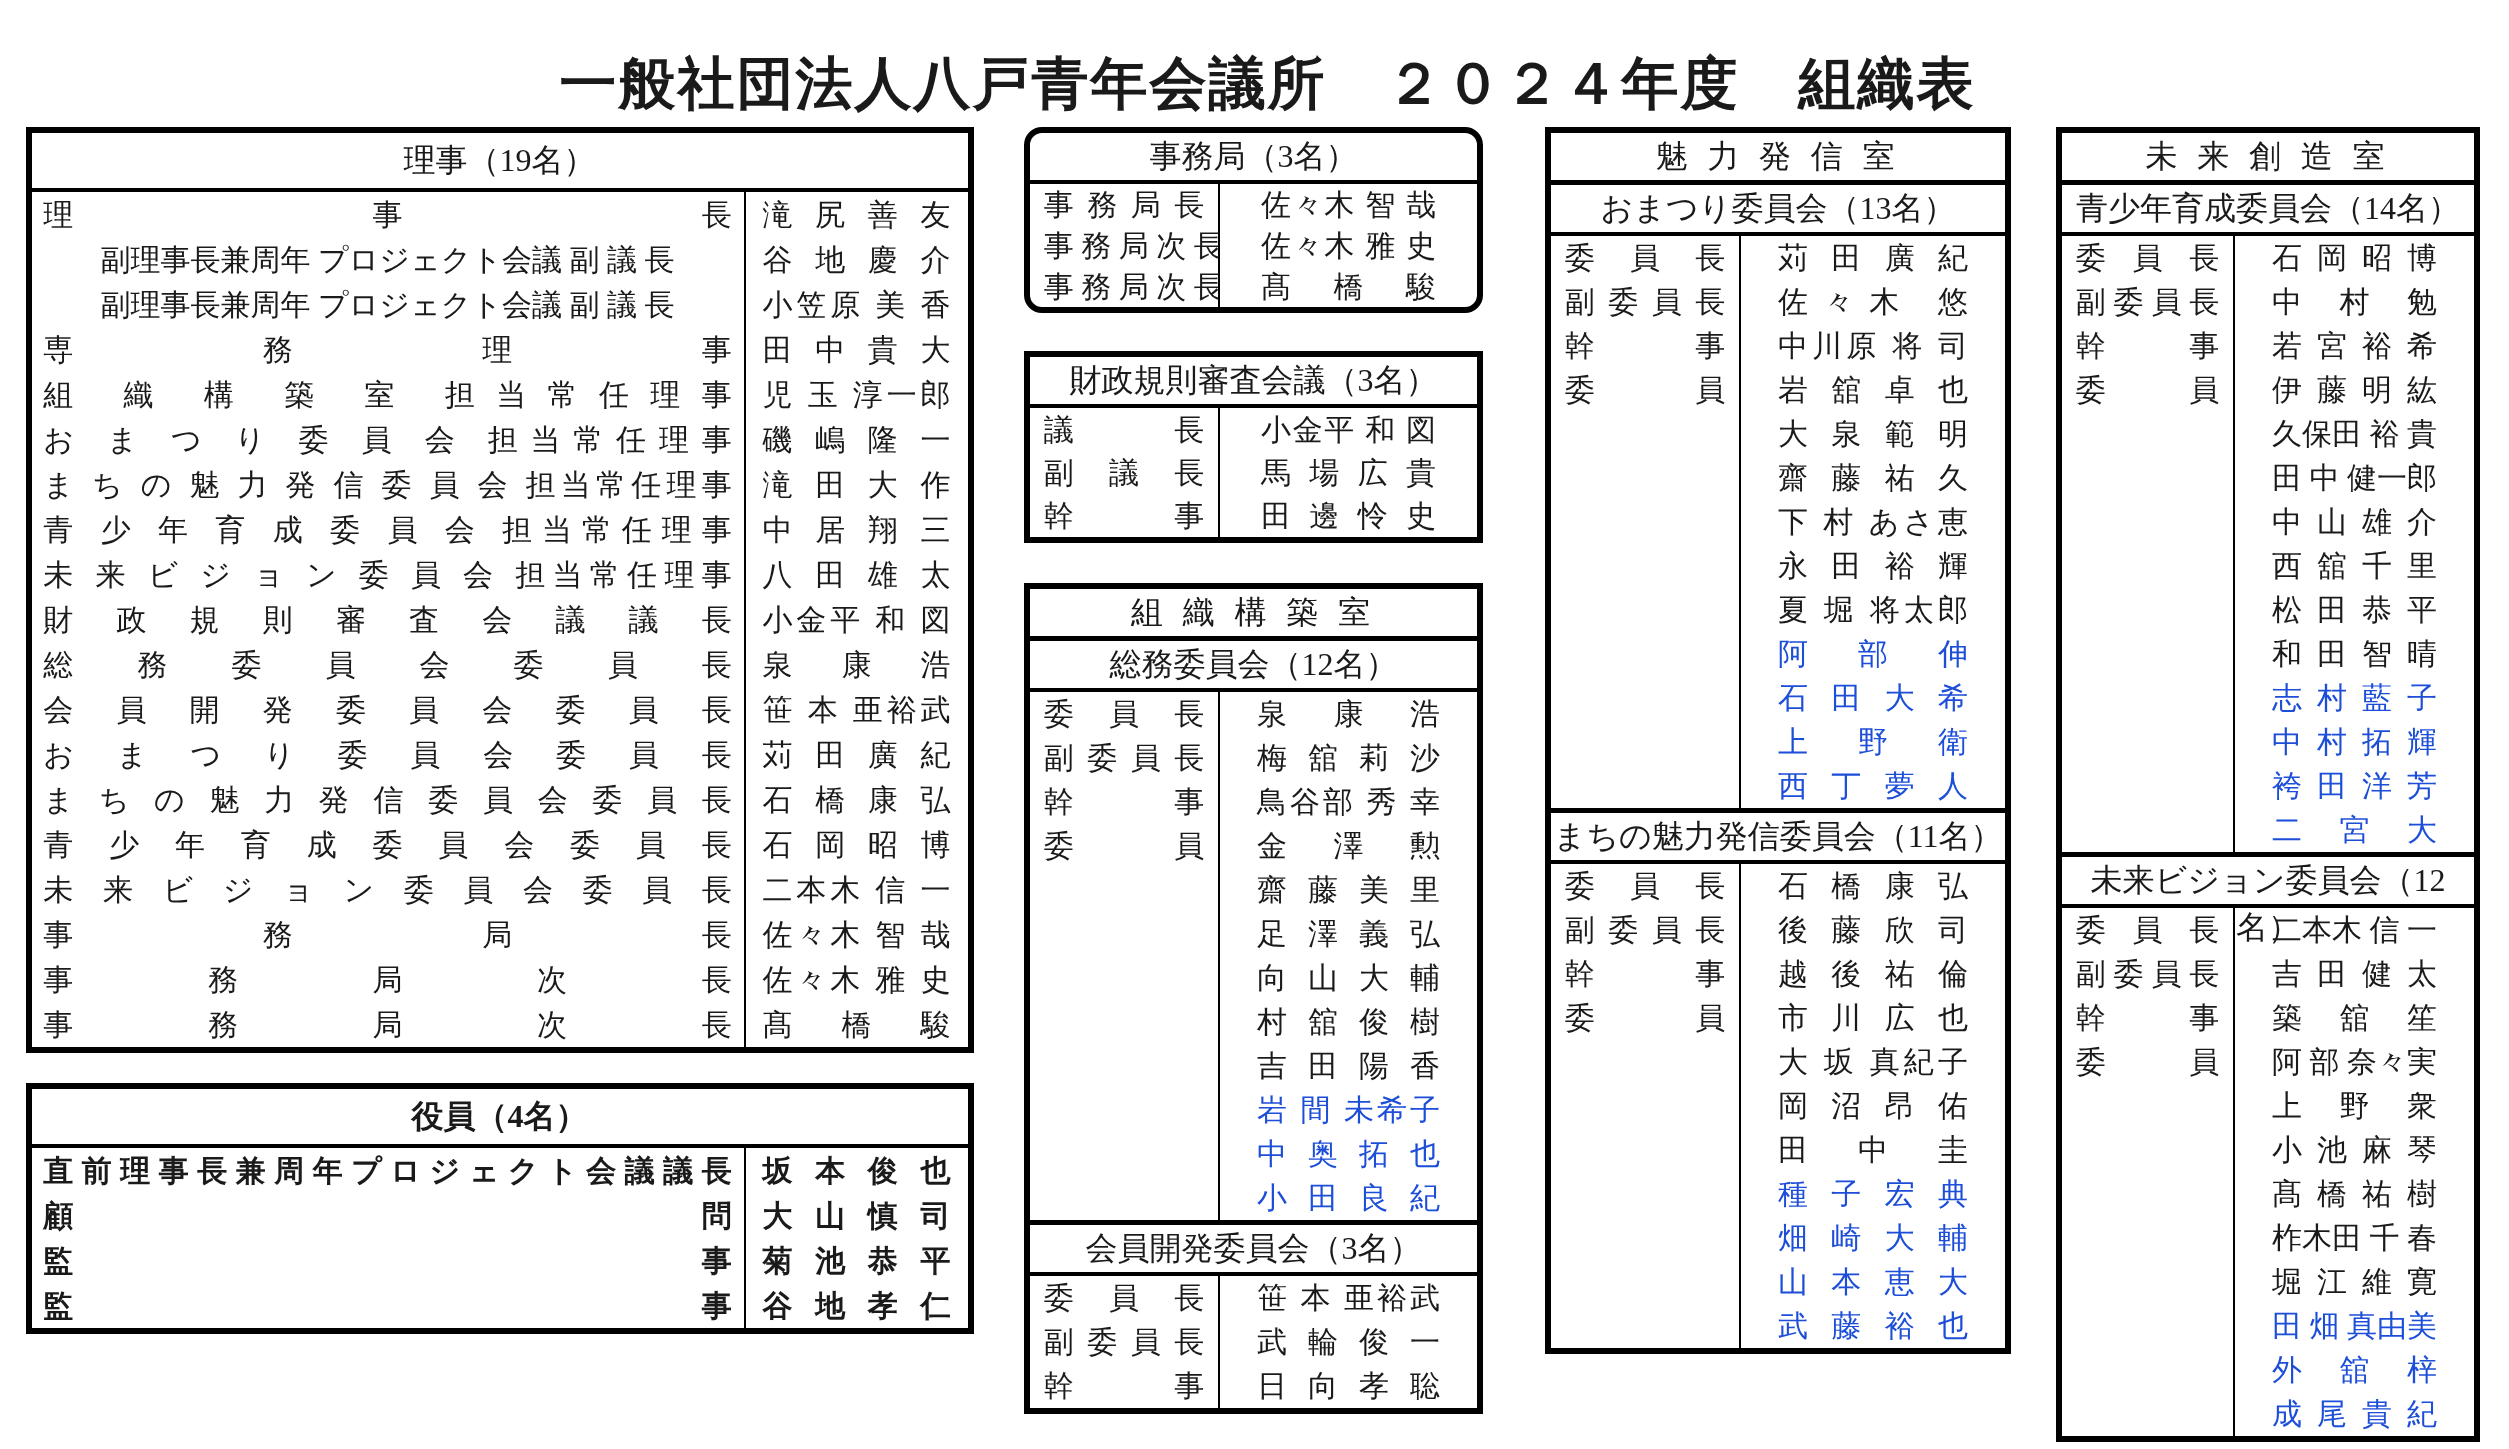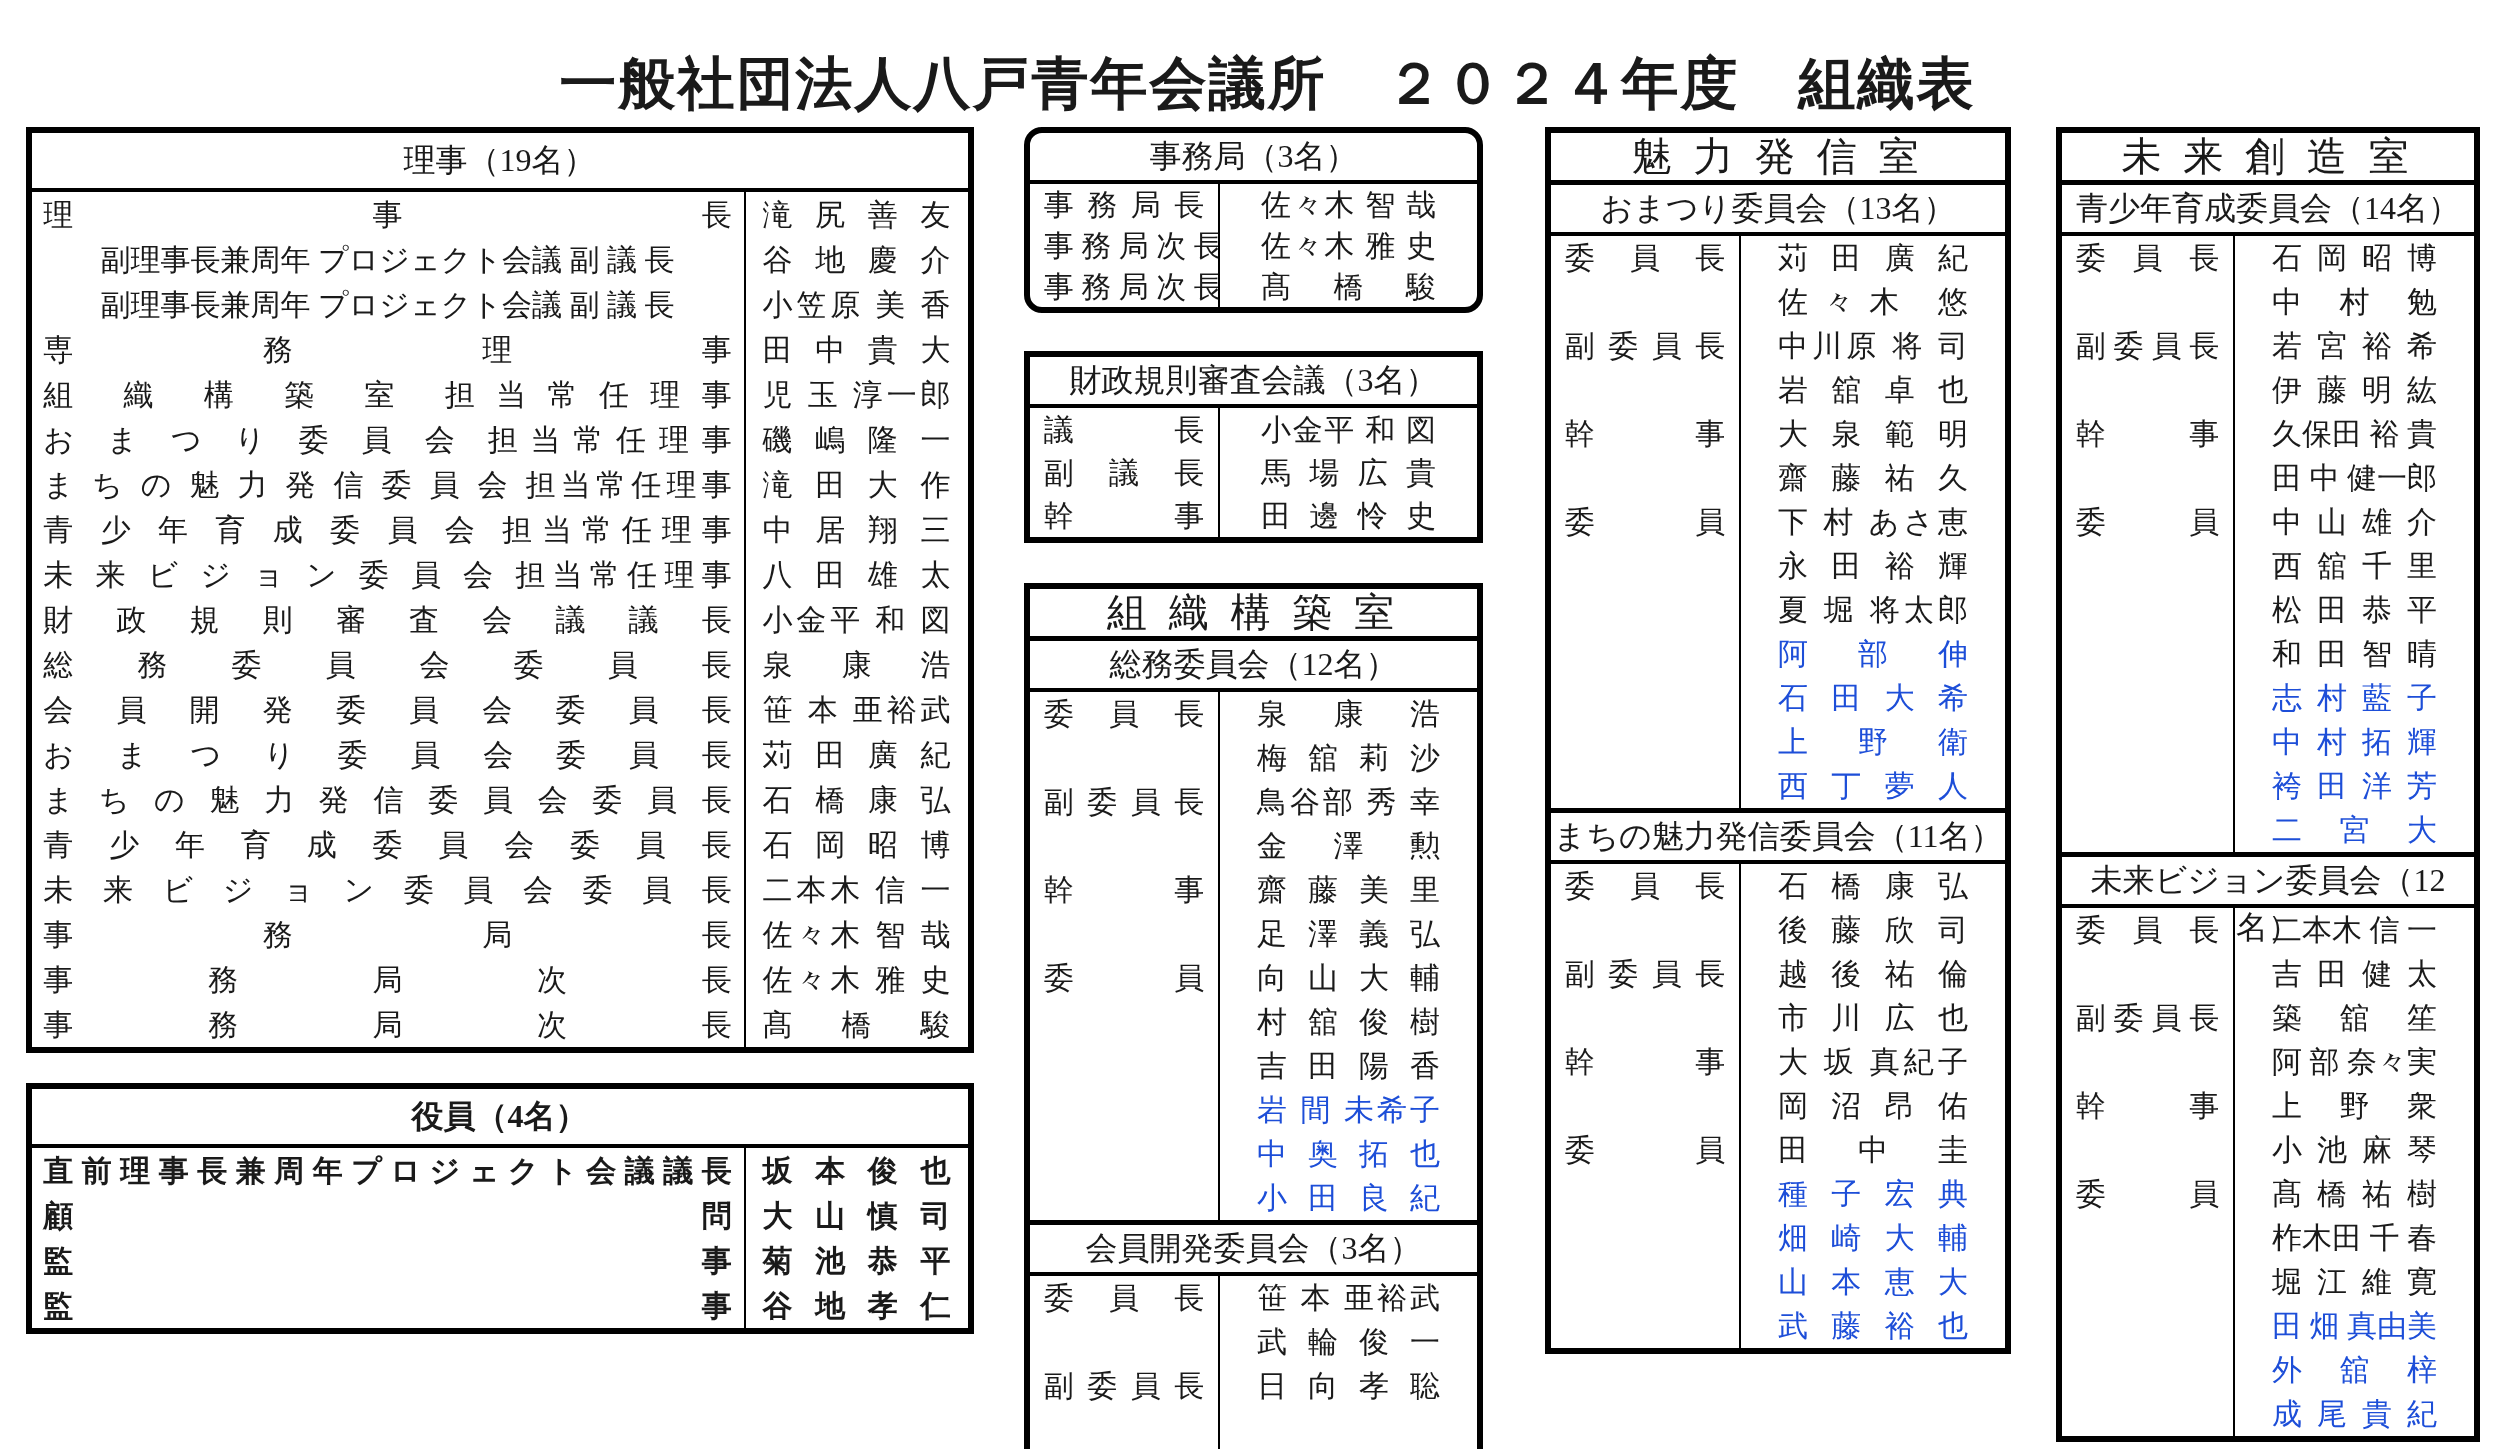--- a/index.html
+++ b/index.html
@@ -5,39 +5,39 @@
   html,body{margin:0;padding:0;background:#fff;}
   body{width:2509px;height:1450px;position:relative;overflow:hidden;
        font-family:"Liberation Serif","DejaVu Serif",serif;color:#1a1a1a;}
   .title{position:absolute;top:7.8px;left:13px;width:2509px;height:71px;
          text-align:center;font-size:57px;font-weight:bold;letter-spacing:2px;white-space:pre;}
   .tbl{position:absolute;border:6.9px solid #000;background:#fff;box-sizing:border-box;}
   .hdr{border-bottom:4.9px solid #000;text-align:center;font-size:32px;}
   .hdr.big{height:55px;line-height:55px;}
   .hdr.small{height:47px;line-height:47px;}
   .room-h{height:47px;line-height:47px;border-bottom:5.9px solid #000;
-          text-align:center;font-size:40px;letter-spacing:5.9px;white-space:pre;}
+          text-align:center;font-size:32px;letter-spacing:5.9px;white-space:pre;}
   .row{display:flex;}
   .cell{box-sizing:border-box;overflow:hidden;white-space:pre;font-size:30px;}
   .justify{text-align:justify;text-align-last:justify;}
   .center{text-align:center;text-align-last:center;}
   .role{padding:0 11.8px;}
   .name{flex:1;border-left:2.9px solid #000;padding:0 17px;}
   
   .c1 .row{height:45px;line-height:45px;}
   .c1 .role{width:712px;}
   
   .jimu .row{height:41px;line-height:41px;}
   .zaisei .row{height:43px;line-height:43px;}
   .c2 .role{width:188px;padding:0 13.7px;}
   .c2 .name{padding:0 41px;}
   
   .committee + .committee{border-top:5.9px solid #000;}
   .cbody{display:flex;}
-  .labels{width:188px;display:flex;flex-direction:column;gap:44px;}
+  .labels{width:188px;display:flex;flex-direction:column;}
   .lab{height:44px;line-height:44px;padding:0 13.7px;box-sizing:border-box;
        font-size:30px;white-space:pre;}
   .member-lab{flex:1;}
   .names{flex:1;border-left:2.9px solid #000;display:flex;flex-direction:column;}
   .nm{height:44px;line-height:44px;padding:0 37px;box-sizing:border-box;
       font-size:30px;white-space:pre;}
   .muted{color:#1d4ed8;}
   
   #riji{left:25.5px;top:127px;width:948px;}
   #yakuin{left:25.5px;top:1083px;width:948px;font-weight:bold;}

